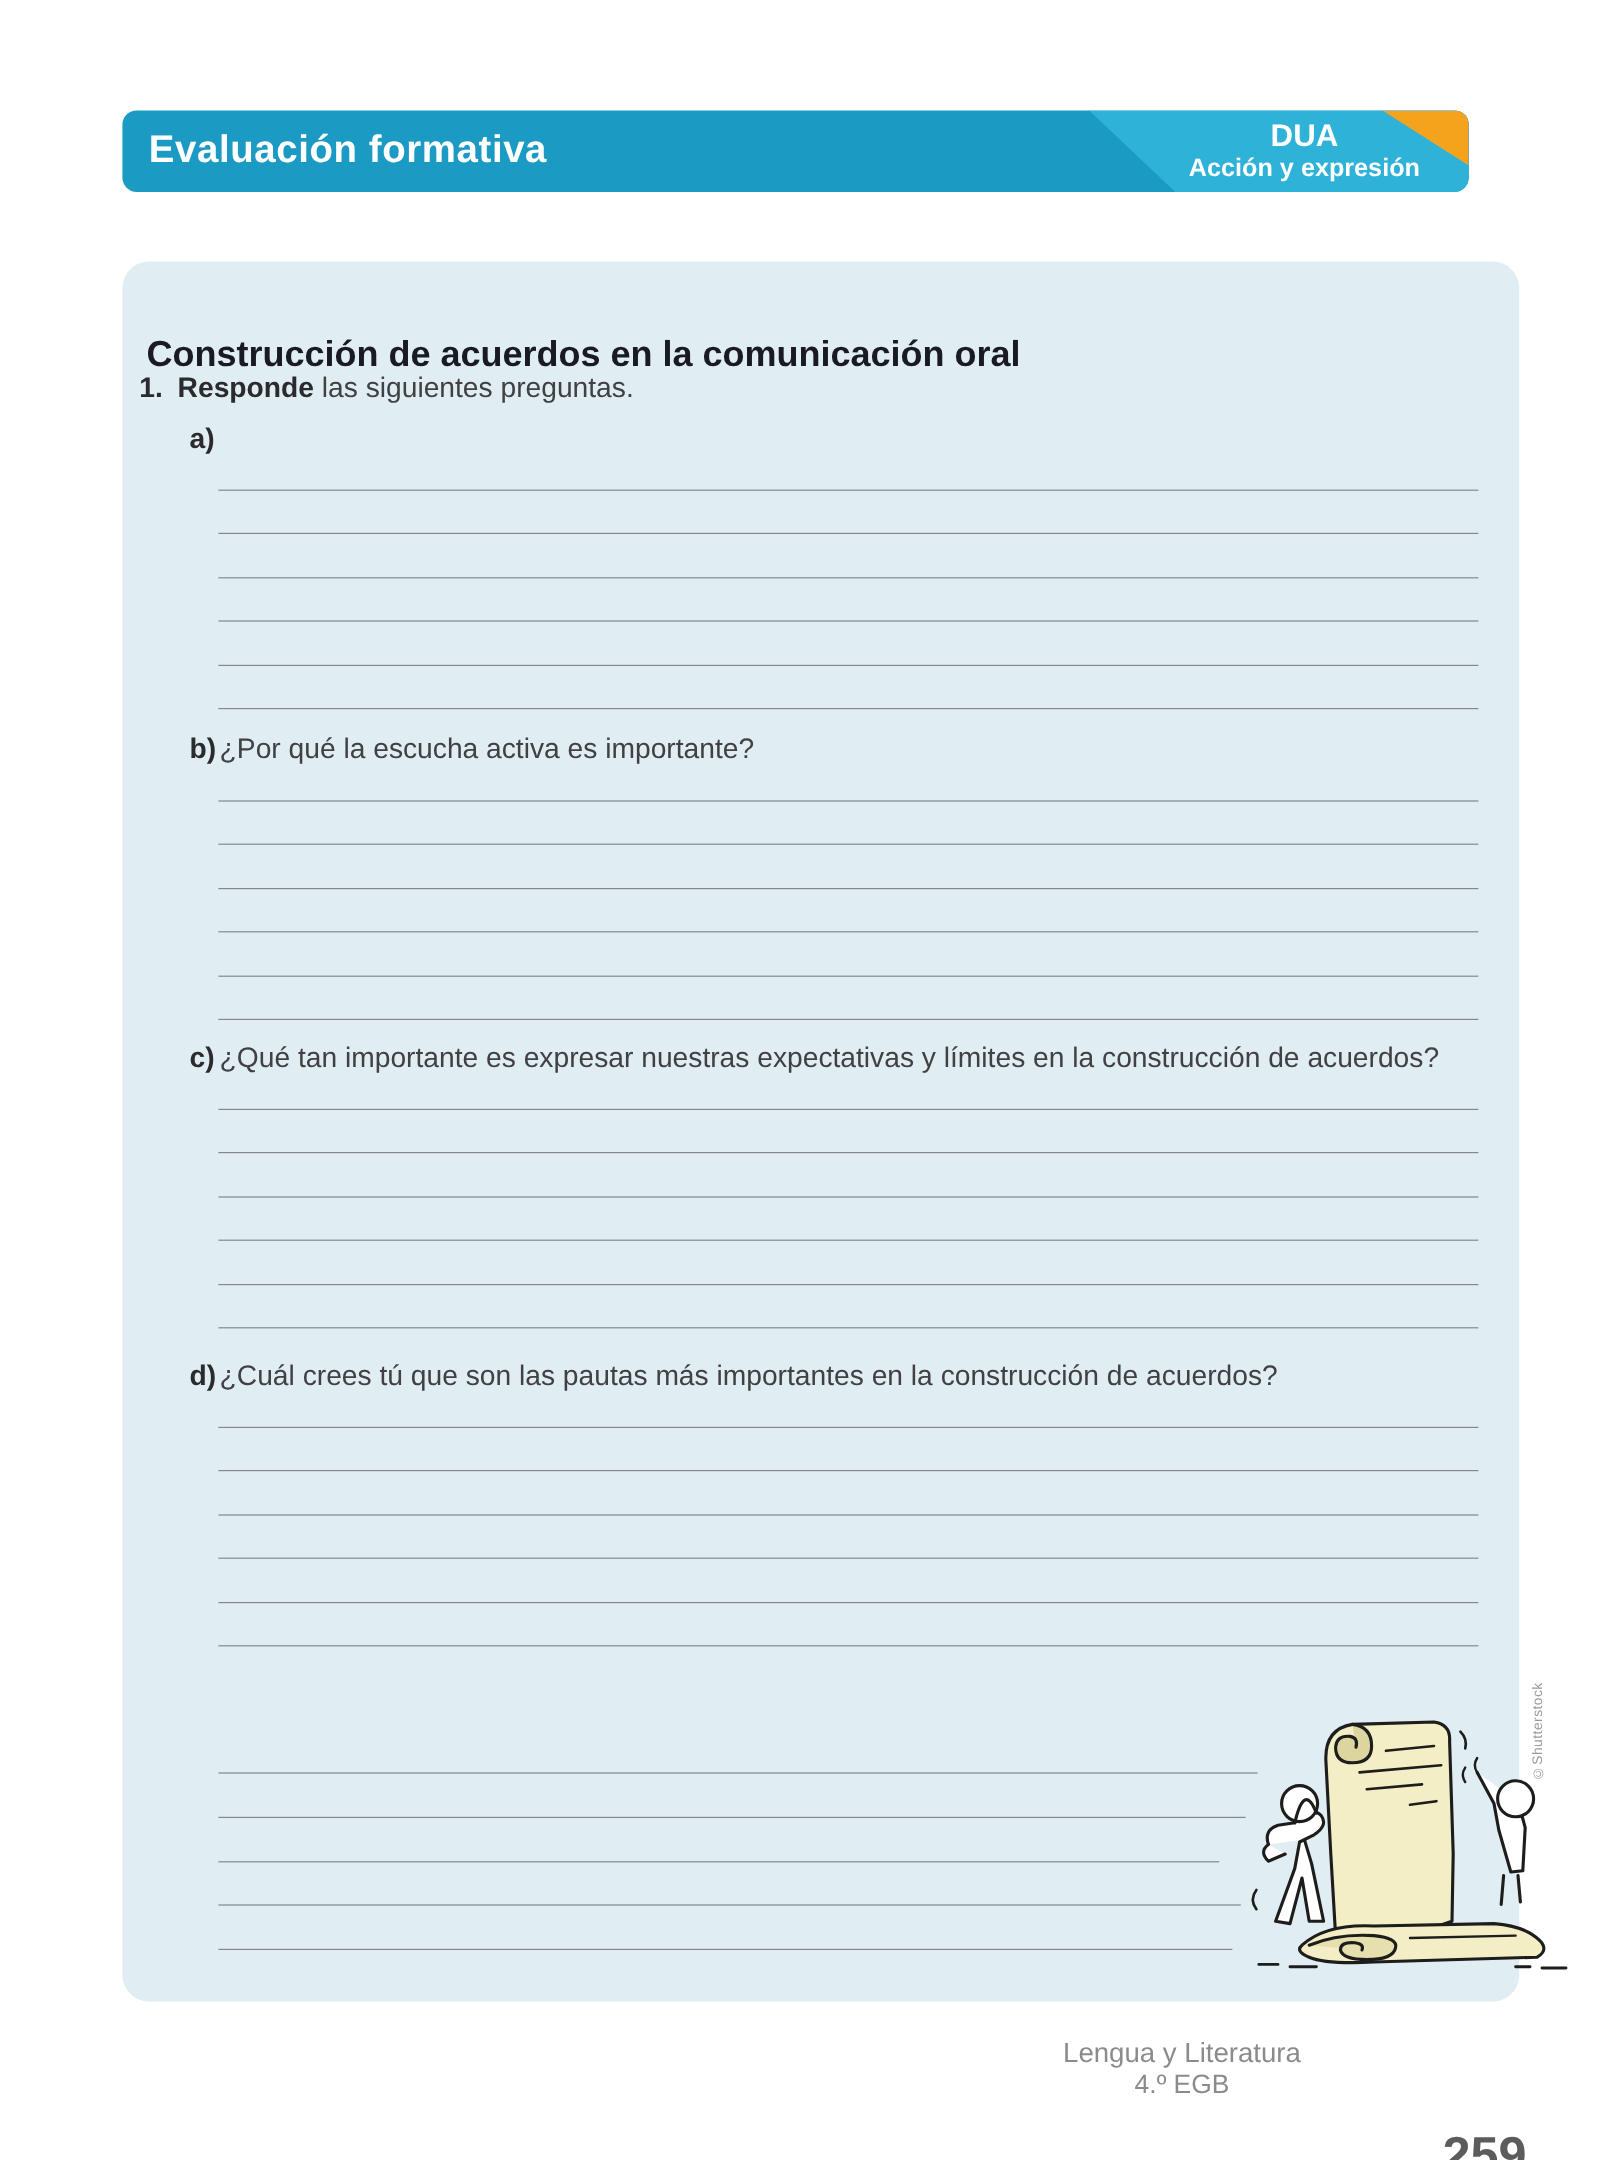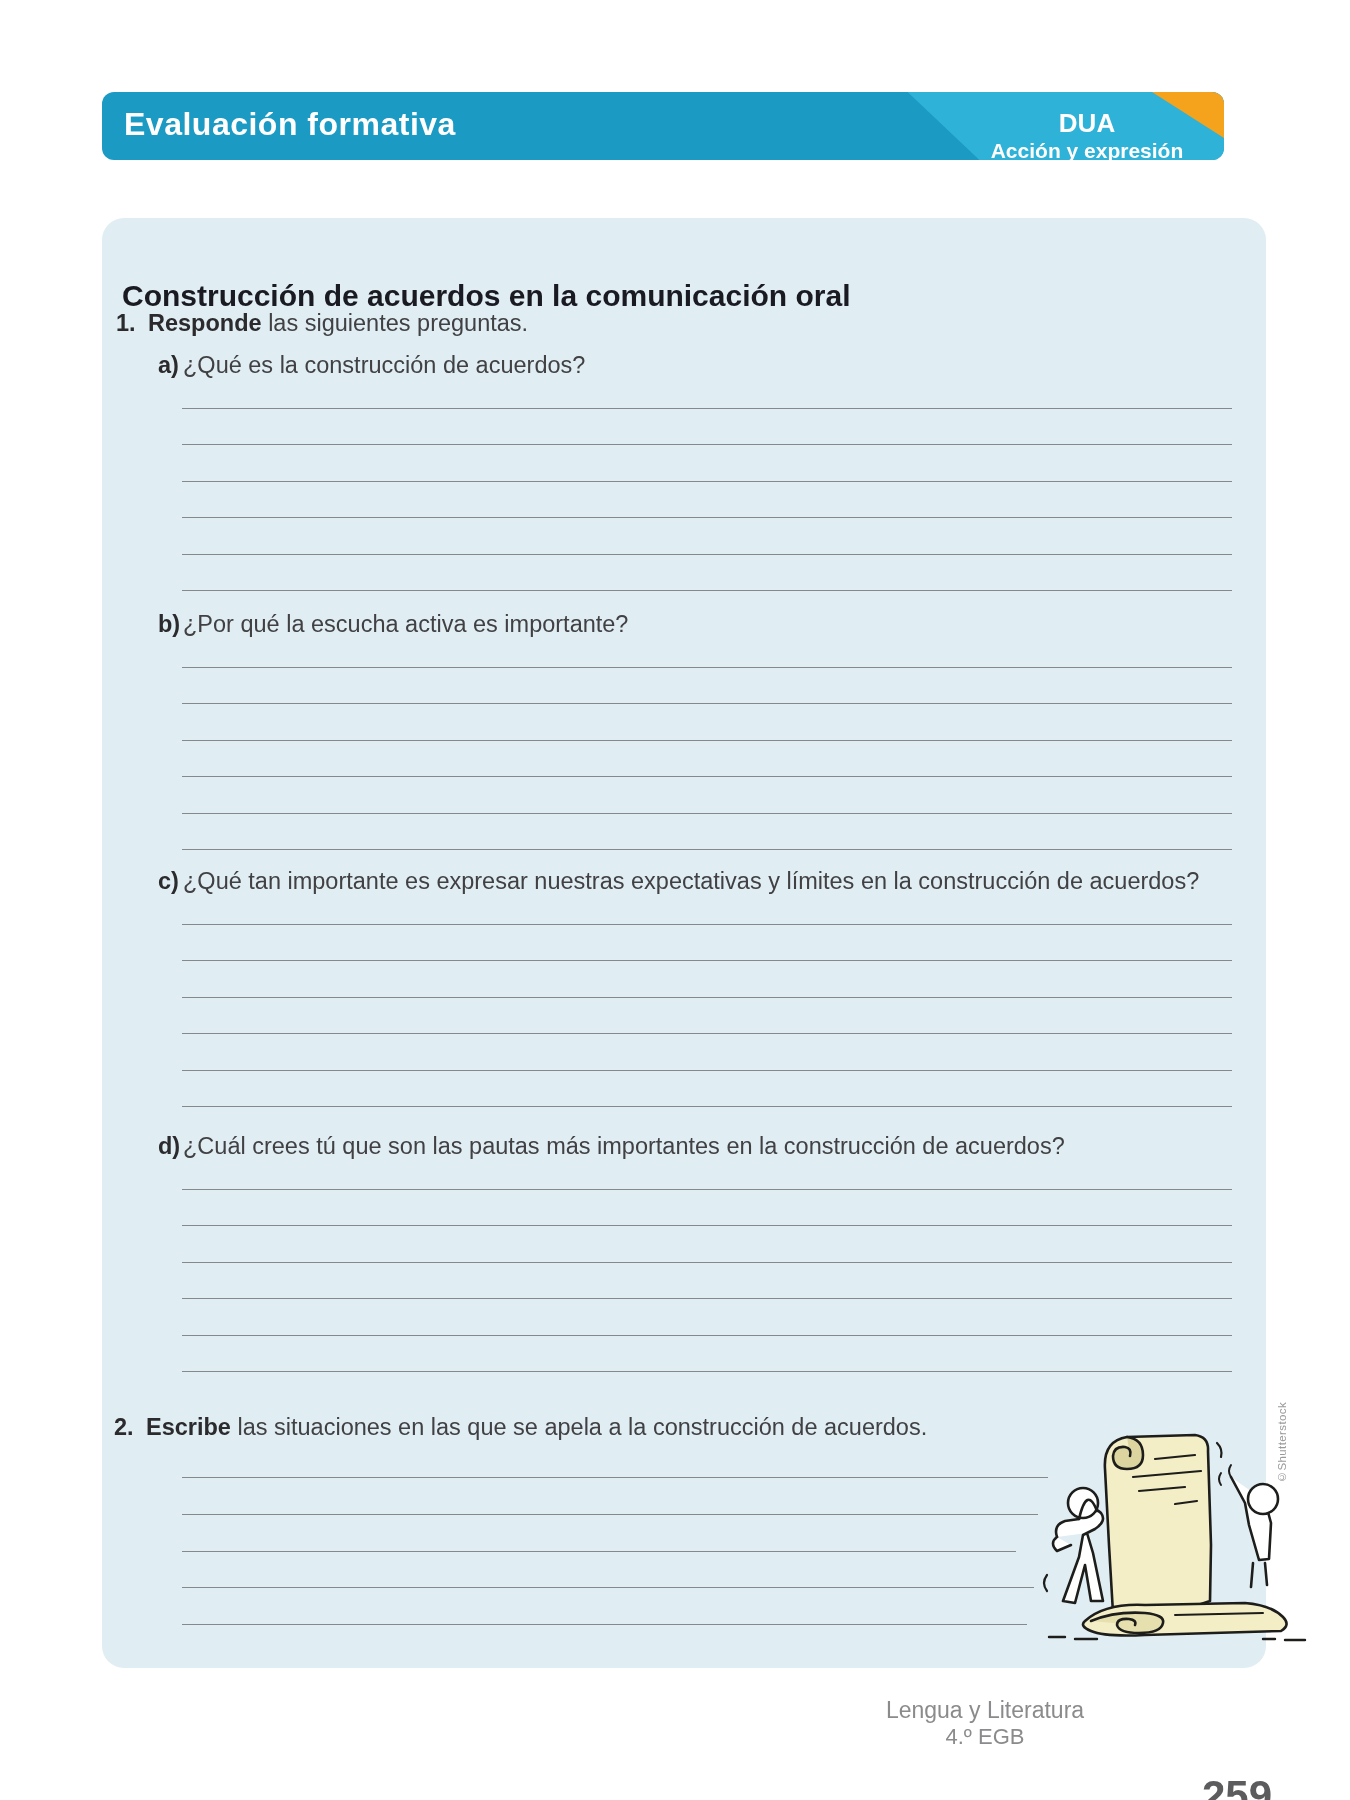--- a/index.html
+++ b/index.html
@@ -13,21 +13,21 @@
 
   
   .header-bar{position:absolute;left:102px;top:92px;width:1122px;height:68px;
               background:var(--teal);border-radius:12px;overflow:hidden;}
   .header-light{position:absolute;inset:0;background:var(--light_teal);
                 clip-path:polygon(71.8% 0,100% 0,100% 100%,78.2% 100%);}
   .header-orange{position:absolute;right:0;top:0;width:72px;height:46px;background:var(--orange);
                  clip-path:polygon(0 0,100% 0,100% 100%);}
   .header-title{position:absolute;left:22px;top:14px;color:#fff;font-size:32px;font-weight:bold;
                 letter-spacing:.5px;}
-  .dua{position:absolute;right:22px;top:7px;width:230px;text-align:center;color:#fff;line-height:1.15;margin-top:10px;}
+  .dua{position:absolute;right:22px;top:7px;width:230px;text-align:center;color:#fff;line-height:1.15;}
   .dua-line1{font-size:26px;font-weight:bold;}
   .dua-line2{font-size:21px;font-weight:bold;}
 
   
   .panel{position:absolute;left:102px;top:218px;width:1164px;height:1450px;
          background:var(--panel);border-radius:22px;}
 
   .ws-title{position:absolute;left:122px;top:243px;font-size:30px;font-weight:bold;color:var(--ink);margin-top:36px;}
 
   .q-head{position:absolute;font-size:23.5px;color:var(--text);}
@@ -69,21 +69,20 @@
 
   <div class="panel"></div>
 
   <div class="ws-title">Construcción de acuerdos en la comunicación oral</div>
 
   <div class="q-head" style="left:116px;top:310px;">
     <span class="q-num">1.</span><span class="q-verb">Responde</span><span> las siguientes preguntas.</span>
   </div>
 
   <div class="sub-label" style="top:352px;">a)</div>
-  <div class="sub-text" style="top:352px;">¿Qué es la construcción de acuerdos?</div>
   <div class="lines" style="top:408px;">
       <div class="answer-line"></div>
       <div class="answer-line"></div>
       <div class="answer-line"></div>
       <div class="answer-line"></div>
       <div class="answer-line"></div>
       <div class="answer-line"></div>
     </div>
 
   <div class="sub-label" style="top:611px;">b)</div>
@@ -112,23 +111,20 @@
   <div class="sub-text" style="top:1133px;">¿Cuál crees tú que son las pautas más importantes en la construcción de acuerdos?</div>
   <div class="lines" style="top:1189px;">
       <div class="answer-line"></div>
       <div class="answer-line"></div>
       <div class="answer-line"></div>
       <div class="answer-line"></div>
       <div class="answer-line"></div>
       <div class="answer-line"></div>
     </div>
 
-  <div class="q-head" style="left:114px;top:1414px;">
-    <span class="q-num">2.</span><span class="q-verb">Escribe</span><span> las situaciones en las que se apela a la construcción de acuerdos.</span>
-  </div>
   <div class="lines lines-q2" style="top:1477px;">
       <div class="answer-line" style="width: 866px;"></div>
       <div class="answer-line" style="width: 856px;"></div>
       <div class="answer-line" style="width: 834px;"></div>
       <div class="answer-line" style="width: 852px;"></div>
       <div class="answer-line" style="width: 845px;"></div>
     </div>
 
   <svg class="illustration" width="290" height="245" viewBox="0 0 290 245">
     <g stroke="#1d1d1b" stroke-width="2.6" stroke-linecap="round" stroke-linejoin="round">

